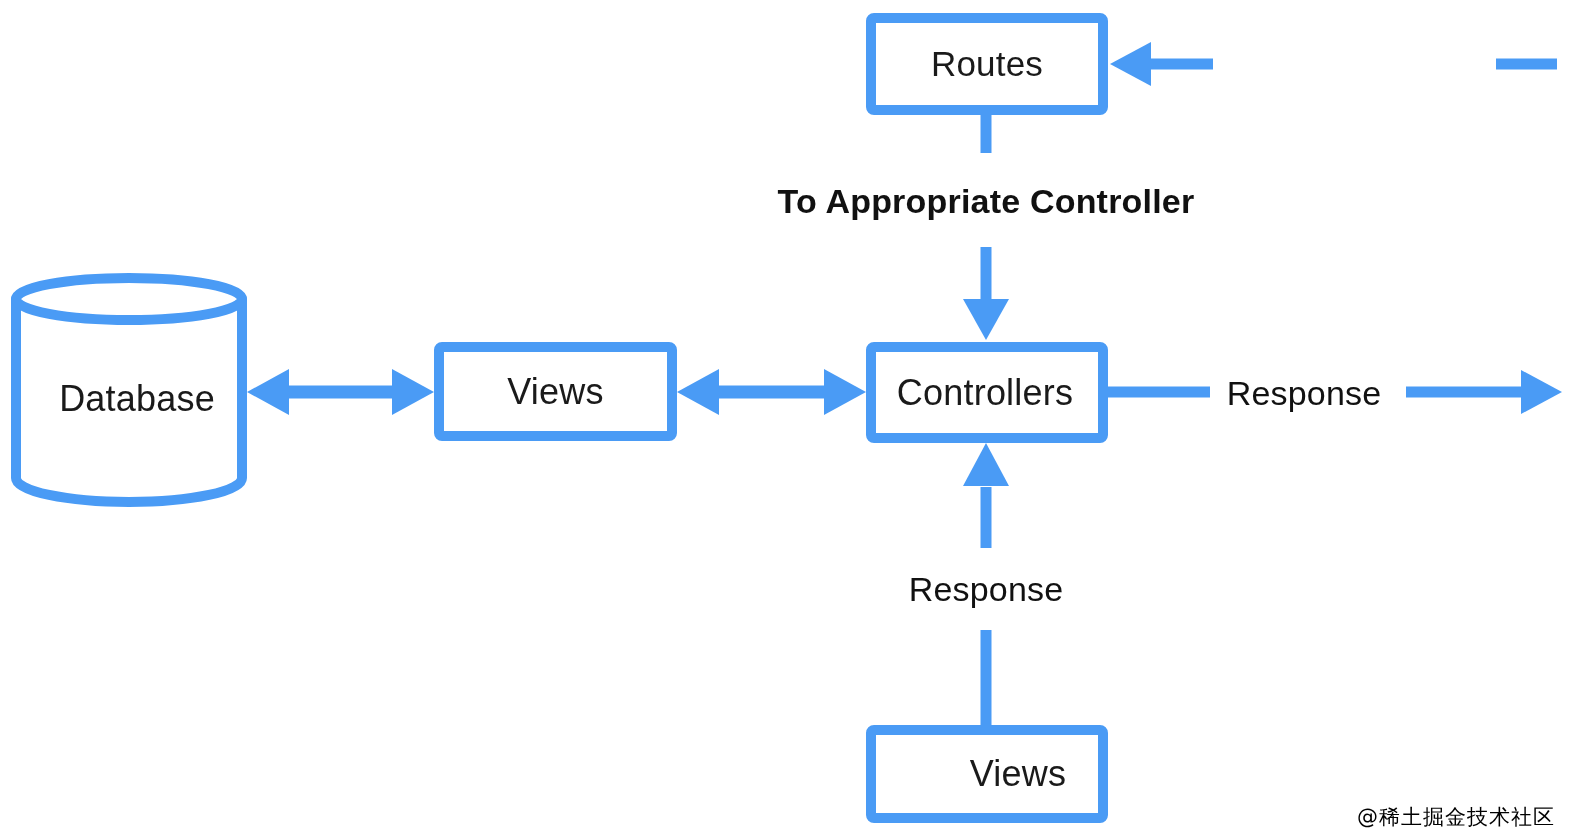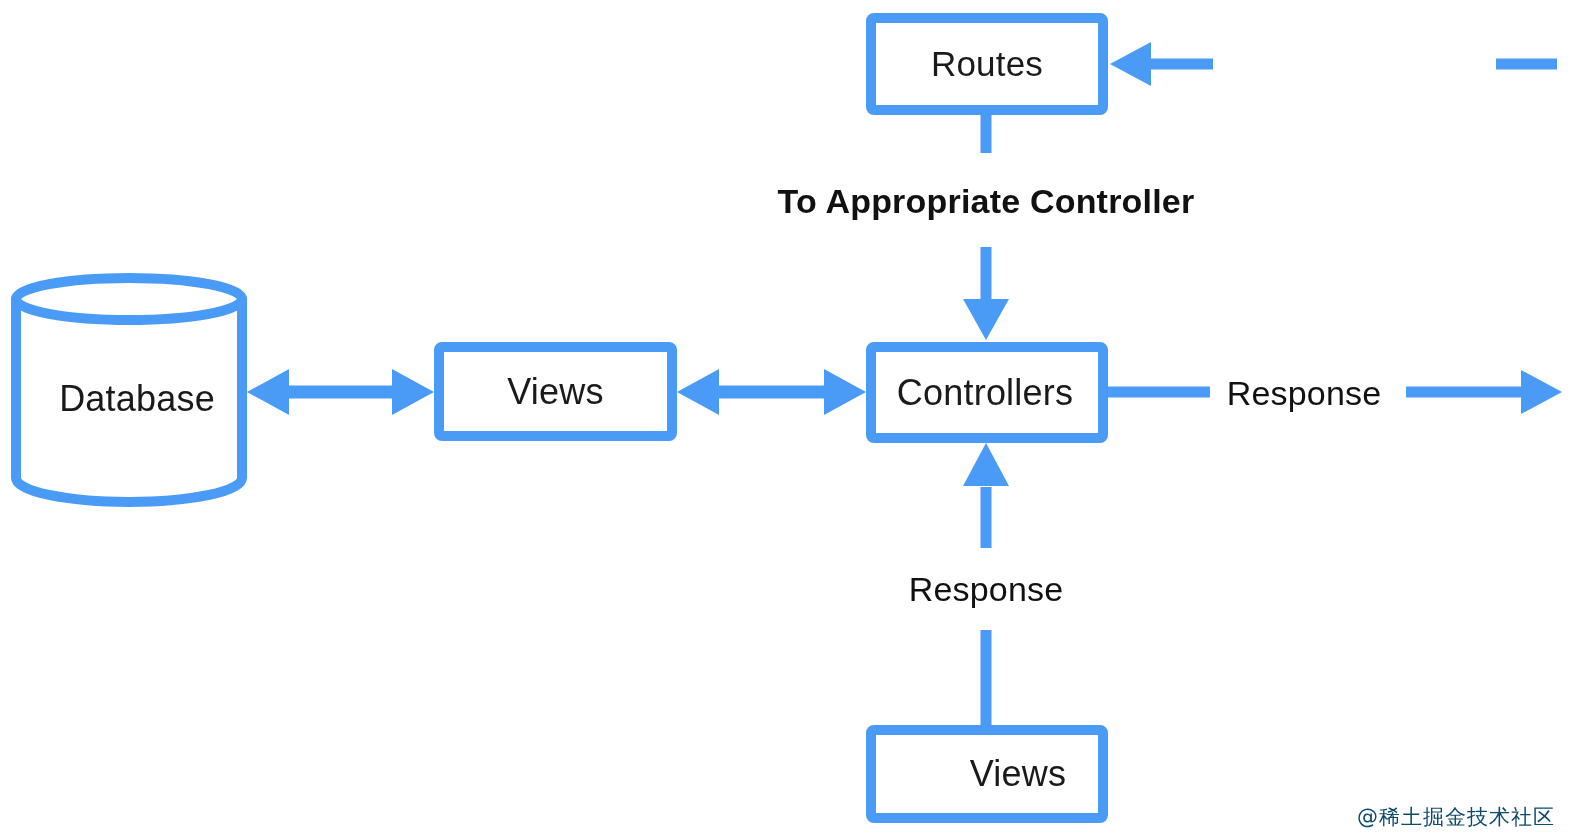--- a/index.html
+++ b/index.html
@@ -43,21 +43,21 @@
     color: #111111;
     font-family: "Liberation Sans", "DejaVu Sans", sans-serif;
     font-weight: 400;
     white-space: nowrap;
     letter-spacing: 0.2px;
   }
   #watermark {
     position: absolute;
     right: 16px;
     bottom: 8px;
-    color: #0c4a6e;
+    color: #000000;
     font-size: 21px;
     font-family: "DejaVu Sans", "Liberation Sans", sans-serif;
     letter-spacing: 1px;
     white-space: nowrap;
     user-select: none;
   }
 </style>
 </head>
 <body>
 

